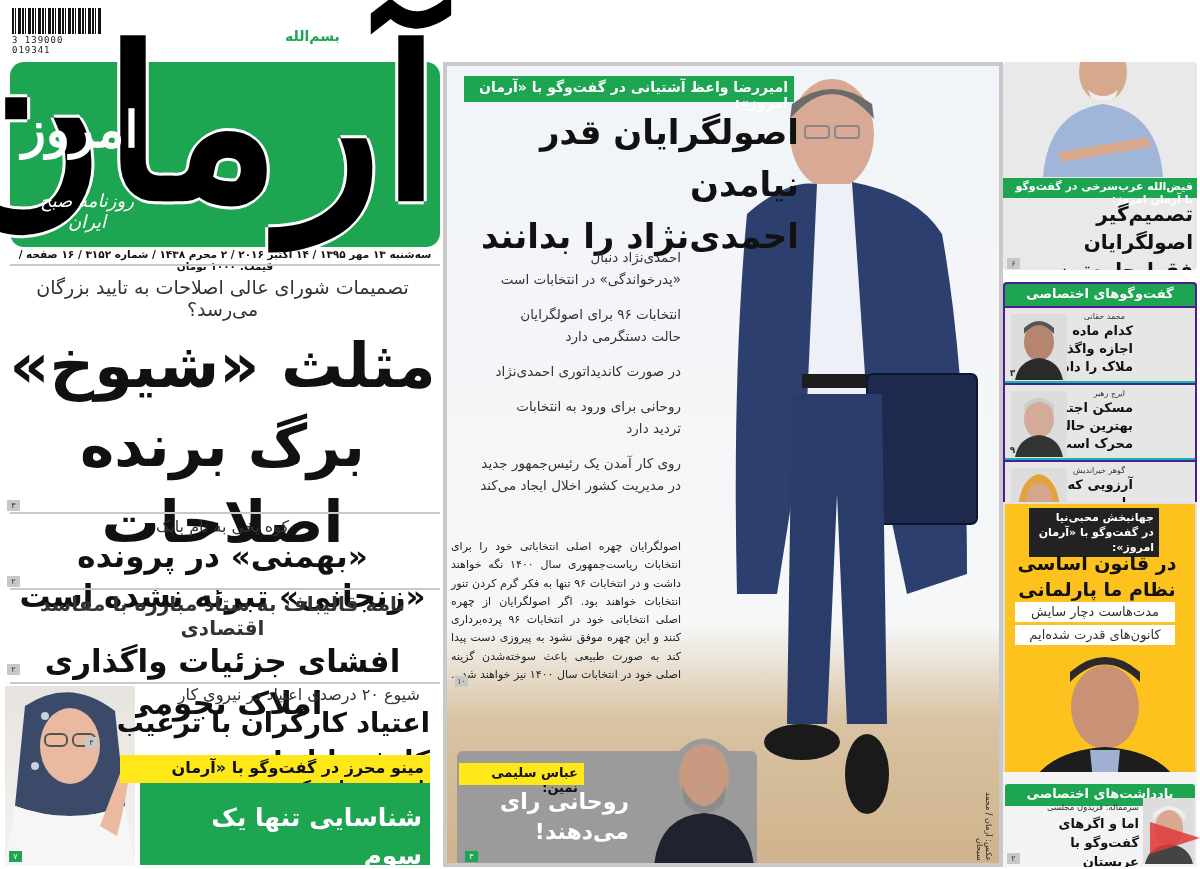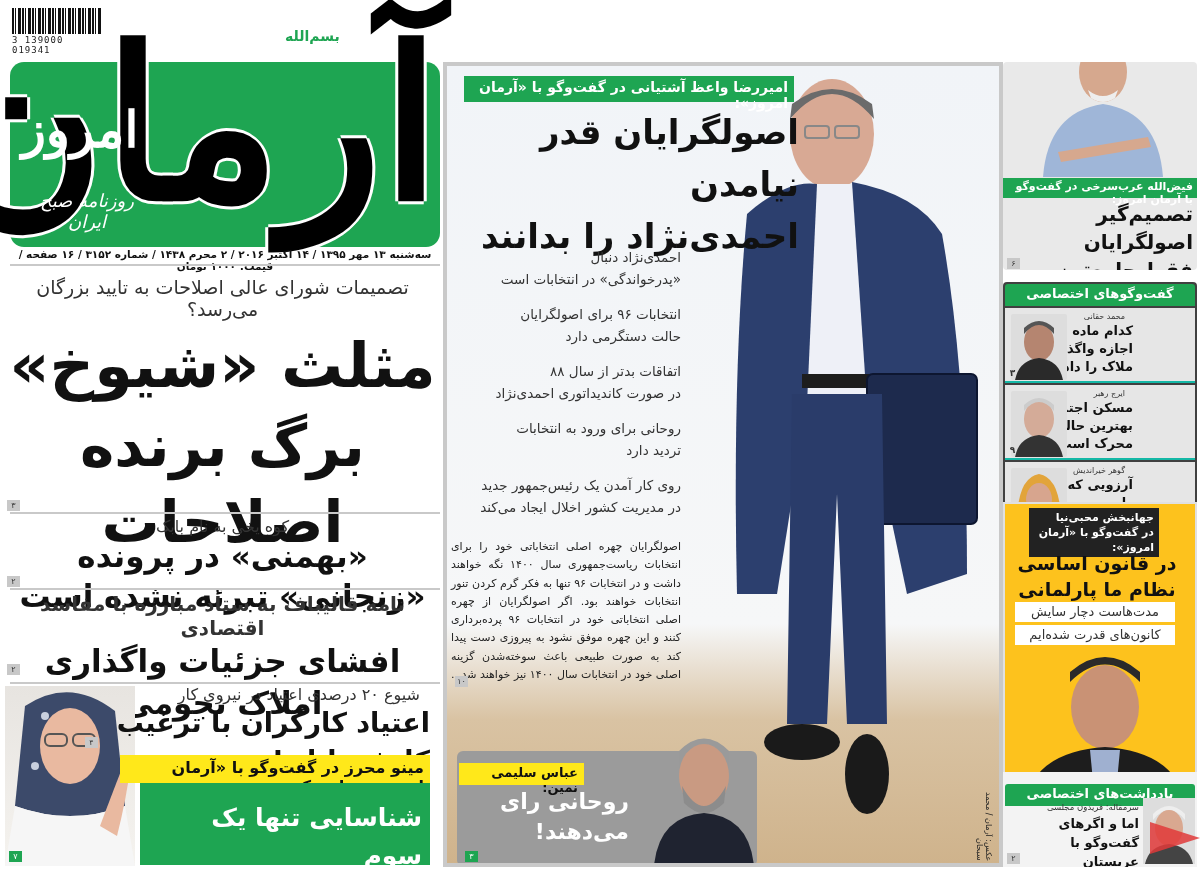--- a/index.html
+++ b/index.html
@@ -77,21 +77,21 @@
   
   #sidebar { left: 1003px; top: 62px; width: 194px; height: 805px; }
   .sb-card { position: absolute; left: 0; width: 194px; background: #e4e4e4; border-radius: 4px; overflow: hidden; }
   #sb-top { top: 0; height: 208px; background: #e9e9e9; padding-left: 40px; }
   #sb-top-photo { position: absolute; left: 40px; top: -60px; width: 120px; height: 175px; }
   #sb-top .green { position: absolute; right: 0; top: 116px; width: 194px; height: 20px; background: #1ea552; color: #fff; font-size: 11px;
     font-weight: bold; text-align: right; padding: 2px 4px; }
   #sb-top .head { position: absolute; right: 4px; top: 138px; width: 186px; font-size: 20px; line-height: 28px; font-weight: bold; text-align: right; }
   #sb-top .pg { position: absolute; left: 4px; top: 196px; }
 
-  #sb-interviews { top: 220px; height: 268px; background: #404040; }
+  #sb-interviews { top: 220px; height: 268px; background: #4c1d95; }
   .sb-title { position: absolute; right: 2px; top: 2px; width: 190px; height: 22px; background: #1ea552; color: #fff; font-size: 13px;
     font-weight: bold; text-align: center; padding-top: 2px; border-radius: 3px 3px 0 0; }
   .iv { position: absolute; right: 2px; width: 190px; height: 75px; border-bottom: 2px solid #14b8a6; background: #e6e6e6; }
   .iv .name { position: absolute; right: 70px; top: 4px; font-size: 8px; color: #333; }
   .iv .head { position: absolute; right: 62px; top: 14px; width: 122px; font-size: 13px; line-height: 18px; font-weight: bold; text-align: right; }
   .iv .face { position: absolute; left: 6px; top: 6px; width: 56px; height: 66px; border-radius: 2px; }
   .iv .pg { position: absolute; right: 176px; bottom: 2px; background: transparent; font-size: 9px; font-weight: bold; }
 
   #sb-yellow { top: 440px; height: 302px; background: #fdc21d; border-radius: 0; border: 2px solid #e0e0e0; }
   #sb-yellow .tag { position: absolute; right: 36px; top: 4px; width: 130px; background: #222; color: #fff; font-size: 11px; line-height: 15px;
@@ -202,21 +202,20 @@
     <div id="center-points">
       <div class="point">
         <div>احمدی‌نژاد دنبال</div>
         <div>«پدرخواندگی» در انتخابات است</div>
       </div>
       <div class="point">
         <div>انتخابات ۹۶ برای اصولگرایان</div>
         <div>حالت دستگرمی دارد</div>
       </div>
       <div class="point">
-        <div>اتفاقات بدتر از سال ۸۸</div>
         <div>در صورت کاندیداتوری احمدی‌نژاد</div>
       </div>
       <div class="point">
         <div>روحانی برای ورود به انتخابات</div>
         <div>تردید دارد</div>
       </div>
       <div class="point">
         <div>روی کار آمدن یک رئیس‌جمهور جدید</div>
         <div>در مدیریت کشور اخلال ایجاد می‌کند</div>
       </div>

